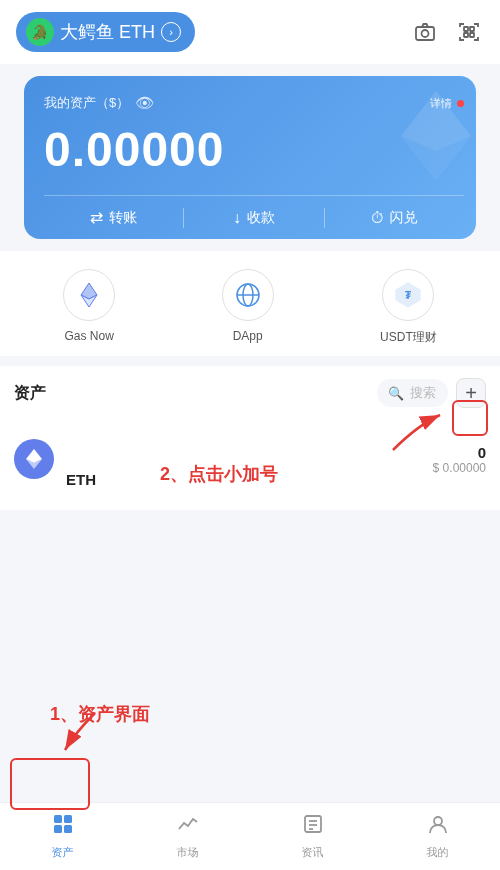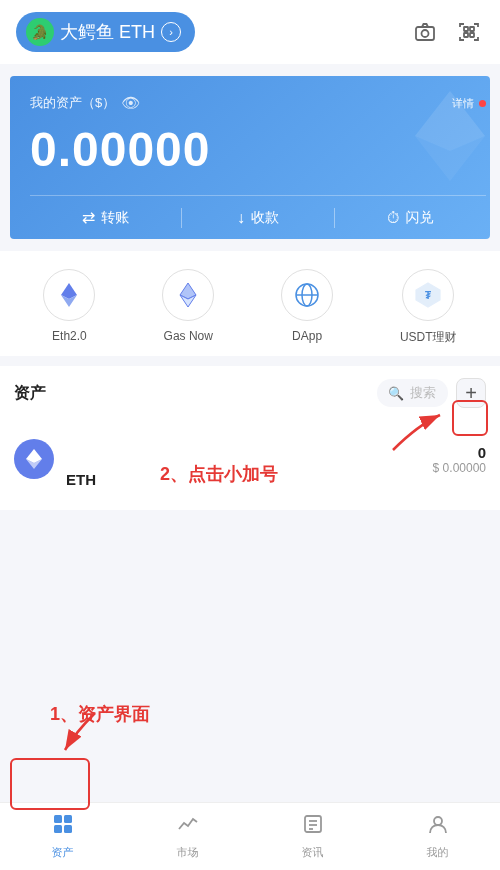--- a/index.html
+++ b/index.html
@@ -67,24 +67,24 @@
       display: flex;
       align-items: center;
       justify-content: center;
       font-size: 20px;
       color: #666;
       cursor: pointer;
     }
 
     
     .asset-card {
-      margin: 12px 10px;
+      margin: 12px 24px;
       background: linear-gradient(135deg, #4a90e2 0%, #6ab0f5 100%);
-      border-radius: 4px;
-      padding: 18px 4px 0 20px;
+      border-radius: 16px;
+      padding: 18px 12px 0 20px;
       position: relative;
       overflow: hidden;
     }
     .asset-card-top {
       display: flex;
       align-items: center;
       justify-content: space-between;
     }
     .asset-label {
       color: rgba(255,255,255,0.9);
@@ -442,29 +442,20 @@
     </div>
     <div class="asset-action-divider"></div>
     <div class="asset-action">
       <span class="action-icon">⏱</span>
       <span>闪兑</span>
     </div>
   </div>
 </div>
 
 <div class="quick-menu">
-  <div class="quick-item">
-    <div class="quick-icon-circle">
-      <svg width="28" height="28" viewBox="0 0 28 28" fill="none">
-        <polygon points="14,2 22,14 14,18 6,14" fill="#627eea"></polygon>
-        <polygon points="14,18 22,14 14,26 6,14" fill="#8fa9f0"></polygon>
-      </svg>
-    </div>
-    <span class="quick-label">Eth2.0</span>
-  </div>
   <div class="quick-item">
     <div class="quick-icon-circle">
       <svg width="28" height="28" viewBox="0 0 28 28" fill="none">
         <polygon points="14,2 22,14 14,18 6,14" fill="#b0c4f8" stroke="#627eea" stroke-width="1"></polygon>
         <polygon points="14,18 22,14 14,26 6,14" fill="#d6e4ff" stroke="#627eea" stroke-width="1"></polygon>
       </svg>
     </div>
     <span class="quick-label">Gas Now</span>
   </div>
   <div class="quick-item">

